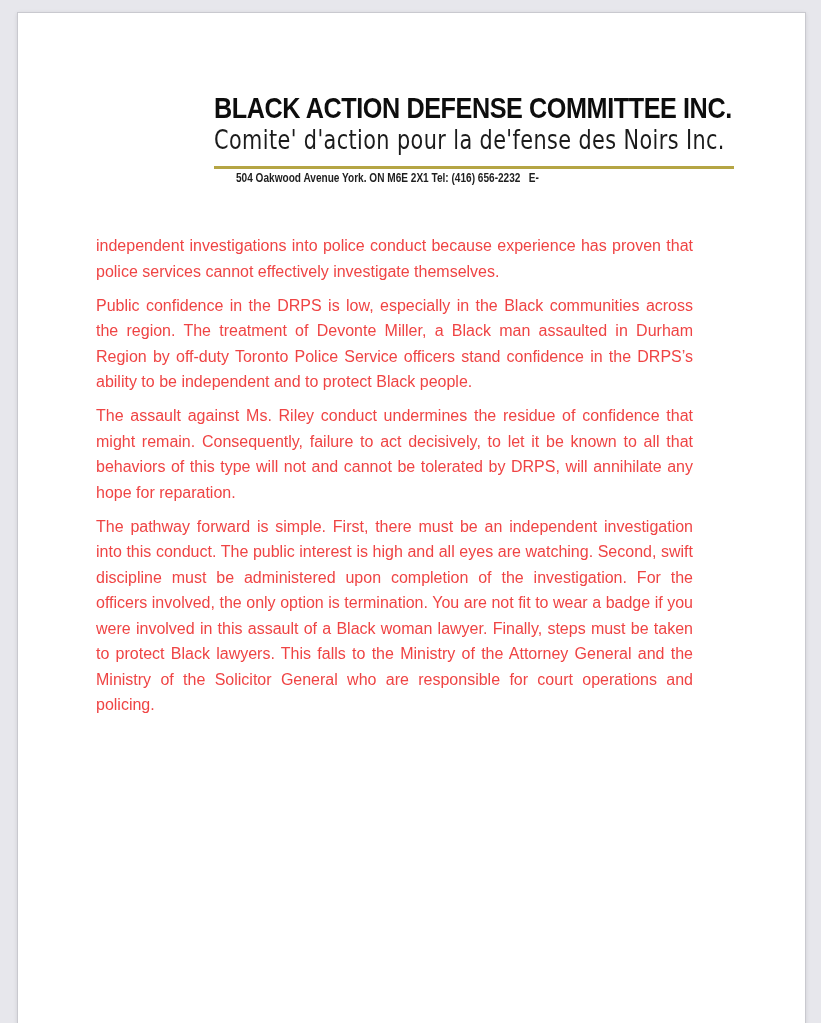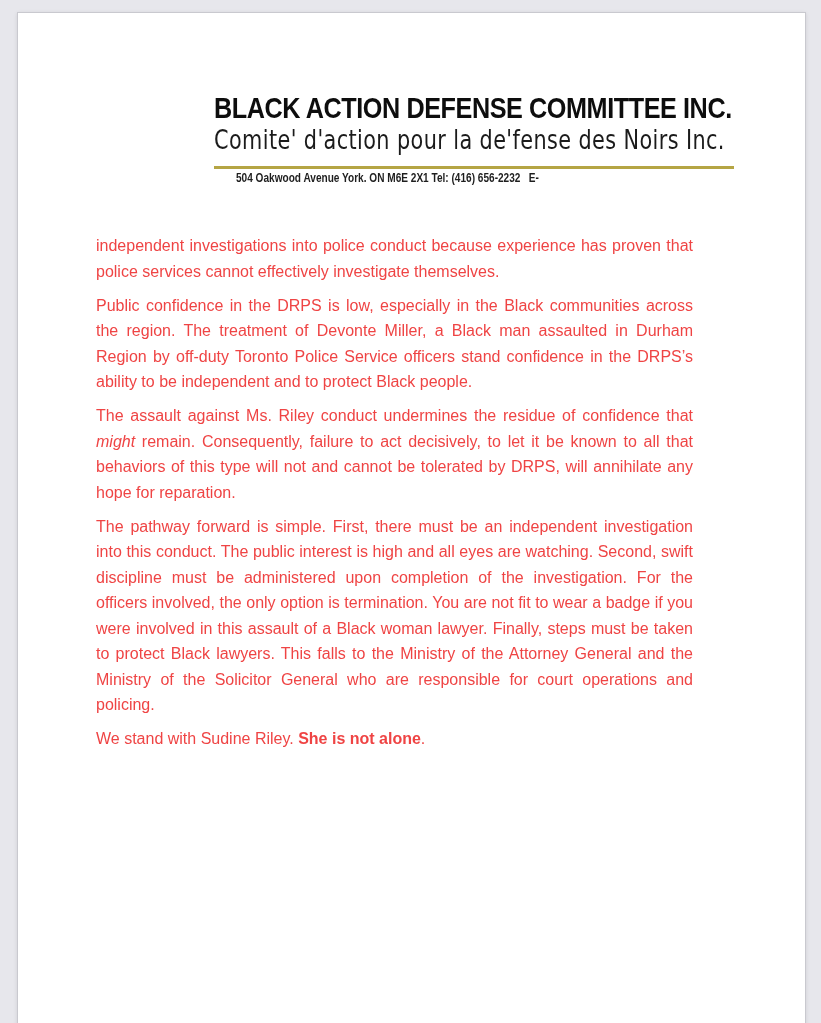--- a/index.html
+++ b/index.html
@@ -69,21 +69,21 @@
     font-family: "Liberation Sans", sans-serif;
     font-size: 16px;
     line-height: 25.5px;
     color: #ef4444;
   }
   .content p {
     margin: 0 0 8.5px 0;
     text-align: justify;
   }
   .content p.no-justify { text-align: left; }
-  .em-italic { font-style: italic; }
+  .em-italic { }
   .bold { font-weight: bold; }
   .contact-block { margin-top: 37px; line-height: 26px; }
   .contact-block div { text-align: left; }
 </style>
 </head>
 <body>
 
 <div class="page">
 
 
@@ -100,21 +100,18 @@
     <p>independent investigations into police conduct because experience has proven that police services cannot effectively investigate themselves.</p>
 
     <p>Public confidence in the DRPS is low, especially in the Black communities across the region. The treatment of Devonte Miller, a Black man assaulted in Durham Region by off-duty Toronto Police Service officers stand confidence in the DRPS’s ability to be independent and to protect Black people.</p>
 
     <p>
       <span>The assault against Ms. Riley conduct undermines the residue of confidence that </span><span class="em-italic">might</span><span> remain. Consequently, failure to act decisively, to let it be known to all that behaviors of this type will not and cannot be tolerated by DRPS, will annihilate any hope for reparation.</span>
     </p>
 
     <p>The pathway forward is simple. First, there must be an independent investigation into this conduct. The public interest is high and all eyes are watching. Second, swift discipline must be administered upon completion of the investigation. For the officers involved, the only option is termination. You are not fit to wear a badge if you were involved in this assault of a Black woman lawyer. Finally, steps must be taken to protect Black lawyers. This falls to the Ministry of the Attorney General and the Ministry of the Solicitor General who are responsible for court operations and policing.</p>
 
-    <p class="no-justify">
-      <span>We stand with Sudine Riley. </span><span class="bold">She is not alone</span><span>.</span>
-    </p>
 
     <div class="contact-block">
     </div>
 
   </div>
 </div>
 
 </body></html>

